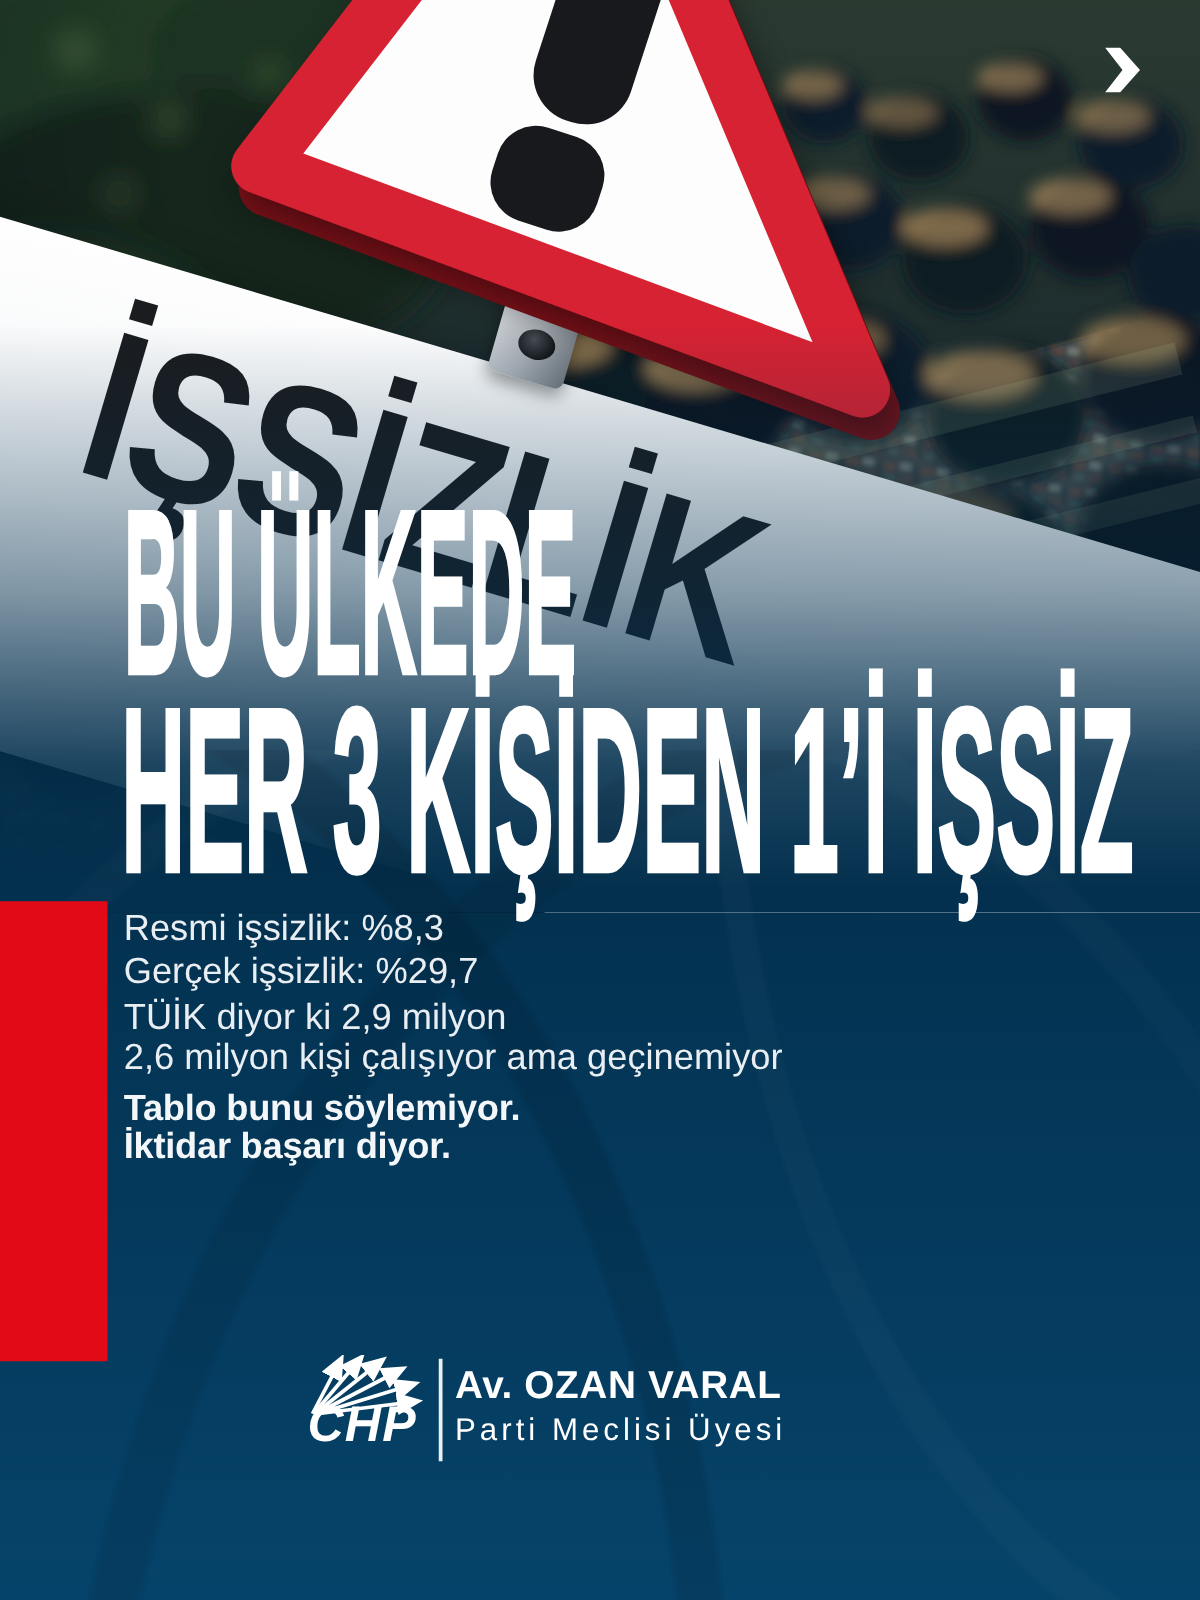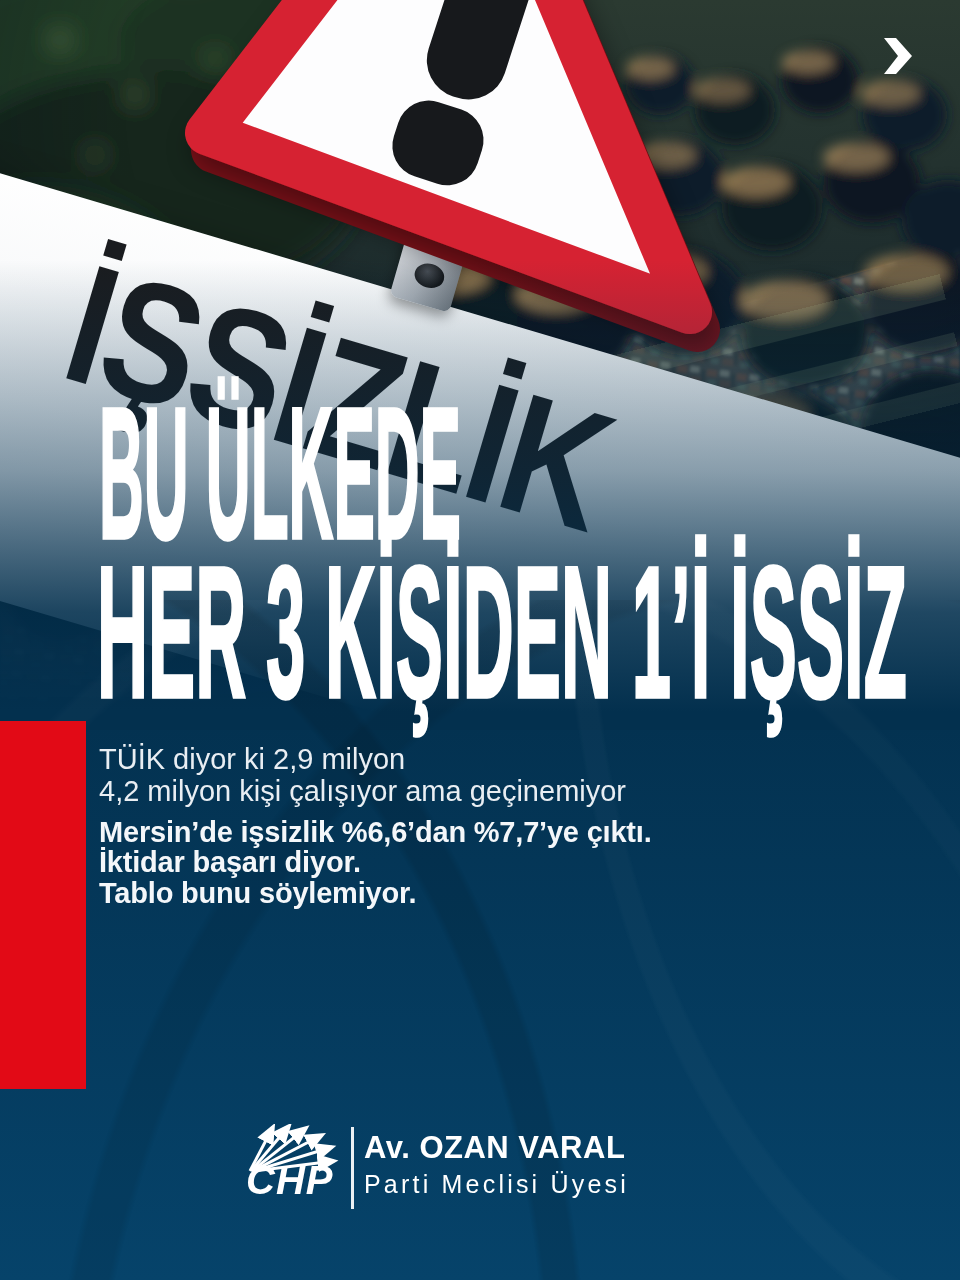--- a/index.html
+++ b/index.html
@@ -39,33 +39,33 @@
   
   .headline{position:absolute;left:0;top:358px;z-index:5;}
   .hl{font-family:"Liberation Sans",sans-serif;font-weight:700;fill:#fff;
       stroke:#fff;stroke-width:3.5px;}
 
   
   .redbar{position:absolute;left:0;top:721px;width:86px;height:368px;
           background:var(--red,#e20a16);z-index:5;}
   .stats{position:absolute;left:99px;top:727px;width:840px;z-index:5;color:#e9eef3;}
   .grp .line{font-size:29px;line-height:33.5px;white-space:nowrap;}
-  .g2{margin-top:17px;} .g2 .line{line-height:31.5px;}
+  .g2{margin-top:5px;} .g2 .line{line-height:31.5px;}
   .g3{margin-top:10px;}
   .g3 .line{font-weight:700;line-height:30.4px;color:#f4f7fa;letter-spacing:-.2px;}
 
   
   .waves{position:absolute;left:0;top:600px;width:960px;height:680px;z-index:2;background:
     radial-gradient(ellipse 900px 1400px at 115% -8%,transparent 57%,rgba(255,255,255,.025) 57.5% 59.5%,transparent 60%),
     radial-gradient(ellipse 1200px 1600px at -12% 118%,transparent 55%,rgba(0,0,0,.10) 55.5% 58%,transparent 58.5%),
     radial-gradient(ellipse 1100px 1500px at 48% 128%,transparent 60%,rgba(255,255,255,.02) 60.5% 62%,transparent 62.5%),
     radial-gradient(ellipse 1300px 1700px at 85% 138%,transparent 56%,rgba(0,0,0,.08) 56.5% 59%,transparent 59.5%);}
 
   
-  .footer{position:absolute;left:0;top:1118px;width:960px;height:110px;z-index:5;color:#fff;}
+  .footer{position:absolute;left:0;top:1078px;width:960px;height:110px;z-index:5;color:#fff;}
   .arrows{position:absolute;left:246px;top:6px;}
   .chp-text{position:absolute;left:246px;top:40px;font-size:40px;font-weight:700;
             font-style:italic;letter-spacing:1px;}
   .divider{position:absolute;left:351px;top:9px;width:3px;height:82px;
            background:rgba(255,255,255,.92);}
   .name{position:absolute;left:364px;top:12px;font-size:31px;font-weight:700;
         letter-spacing:.5px;white-space:nowrap;}
   .role{position:absolute;left:364px;top:52px;font-size:25px;font-weight:400;
         letter-spacing:3.2px;white-space:nowrap;}
 </style>
@@ -216,28 +216,31 @@
   <div class="waves"></div>
 
   <svg class="headline" width="960" height="390" viewBox="0 0 960 390">
     <text class="hl" x="99" y="180" font-size="187" textLength="362" lengthAdjust="spacingAndGlyphs">BU ÜLKEDE</text>
     <text class="hl" x="97" y="339" font-size="187" textLength="810" lengthAdjust="spacingAndGlyphs">HER 3 KİŞİDEN 1’İ İŞSİZ</text>
   </svg>
 
   <div class="redbar"></div>
 
   <div class="stats">
+    <div class="grp g1">
+        <div class="line">Resmi işsizlik: %8,3</div>
+        <div class="line">Gerçek işsizlik: %29,7</div>
+      </div>
     <div class="grp g2">
         <div class="line">TÜİK diyor ki 2,9 milyon</div>
-        <div class="line">4,2 milyon kişi çalışıyor ama geçinemiyor</div>
+        <div class="line">2,6 milyon kişi çalışıyor ama geçinemiyor</div>
       </div>
     <div class="grp g3">
-        <div class="line">Mersin’de işsizlik %6,6’dan %7,7’ye çıktı.</div>
+        <div class="line">Tablo bunu söylemiyor.</div>
         <div class="line">İktidar başarı diyor.</div>
-        <div class="line">Tablo bunu söylemiyor.</div>
       </div>
   </div>
 
   <div class="footer">
     <svg class="arrows" width="100" height="50" viewBox="0 0 100 50">
       <defs>
         <marker id="ah" markerWidth="8" markerHeight="8" refX="5.5" refY="3" orient="auto">
           <path d="M0 0 L7 3 L0 6 Z" fill="#ffffff"></path>
         </marker>
       </defs>

